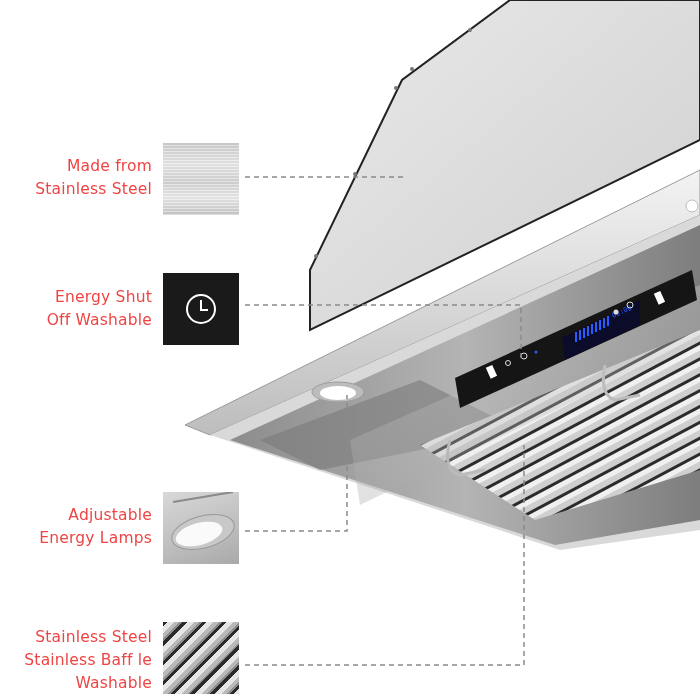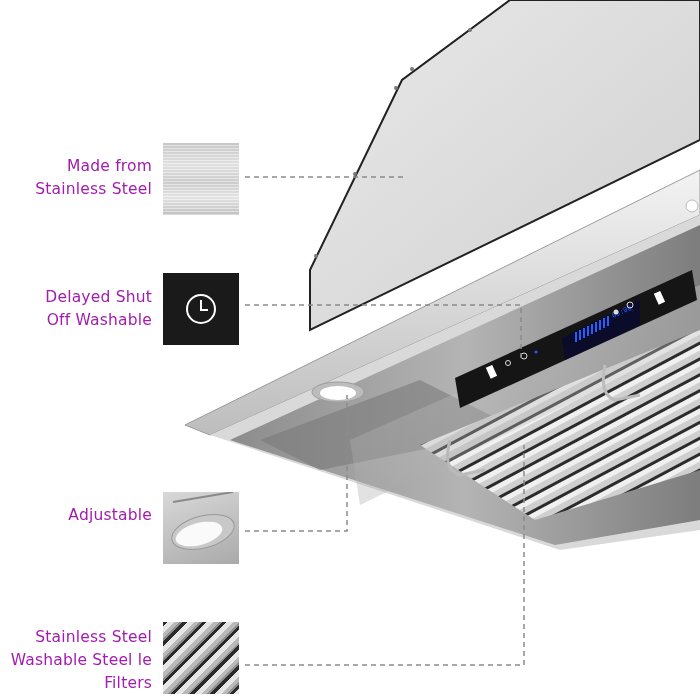--- a/index.html
+++ b/index.html
@@ -1,17 +1,17 @@
 <!DOCTYPE html>
 <html><head>
 <meta charset="utf-8">
 <style>
   html,body{margin:0;padding:0;background:#fff;}
   body{width:700px;height:700px;position:relative;overflow:hidden;font-family:"DejaVu Sans","Liberation Sans",sans-serif;}
-  .label{position:absolute;right:548px;text-align:right;color:#a21caf;font-size:15.5px;line-height:23px;letter-spacing:0.2px;white-space:nowrap;}
+  .label{position:absolute;right:548px;text-align:right;color:#ef4444;font-size:15.5px;line-height:23px;letter-spacing:0.2px;white-space:nowrap;}
   .thumb{position:absolute;left:163px;width:76px;height:72px;overflow:hidden;}
   .steel{background:linear-gradient(180deg,#cfcfcf 0%,#e9e9e9 30%,#d4d4d4 55%,#ececec 75%,#c9c9c9 100%);}
   .steel::after{content:"";position:absolute;inset:0;background:repeating-linear-gradient(0deg,rgba(255,255,255,.35) 0 1px,rgba(0,0,0,.04) 1px 3px);}
   .dark{background:#1a1a1a;display:flex;align-items:center;justify-content:center;}
   .lamp{background:linear-gradient(160deg,#d8d8d8,#bdbdbd 60%,#a9a9a9);}
   .baffle{background:repeating-linear-gradient(135deg,#2a2a2a 0 3px,#e6e6e6 3px 8px,#b9b9b9 8px 12px,#8d8d8d 12px 14px);}
   svg.overlay{position:absolute;left:0;top:0;}
 </style>
 </head>
 <body>
@@ -112,39 +112,40 @@
   </g>
 </svg>
 
 <div class="label" style="top:155px;">
   <div>Made from</div>
   <div>Stainless Steel</div>
 </div>
 <div class="thumb steel" style="top:143px;"></div>
 
 <div class="label" style="top:286px;">
-  <div>Delayed Shut</div>
+  <div>Energy Shut</div>
   <div>Off Washable</div>
 </div>
 <div class="thumb dark" style="top:273px;">
   <svg width="34" height="34" viewBox="0 0 34 34">
     <circle cx="17" cy="17" r="14" fill="none" stroke="#fff" stroke-width="2"></circle>
     <polyline points="17,8 17,18 24,18" fill="none" stroke="#fff" stroke-width="2"></polyline>
   </svg>
 </div>
 
 <div class="label" style="top:504px;margin-left:45px;">
   <div>Adjustable</div>
+  <div>Energy Lamps</div>
 </div>
 <div class="thumb lamp" style="top:492px;">
   <svg width="76" height="72" viewBox="0 0 76 72">
     <path d="M10,10 L70,0" stroke="#8a8a8a" stroke-width="2" fill="none"></path>
     <ellipse cx="40" cy="40" rx="32" ry="16" fill="#c8c8c8" stroke="#999" transform="rotate(-15 40 40)"></ellipse>
     <ellipse cx="36" cy="42" rx="24" ry="11" fill="#fafafa" transform="rotate(-15 36 42)"></ellipse>
   </svg>
 </div>
 
 <div class="label" style="top:626px;">
   <div>Stainless Steel</div>
-  <div>Washable Steel le</div>
-  <div>Filters</div>
+  <div>Stainless Baff le</div>
+  <div>Washable</div>
 </div>
 <div class="thumb baffle" style="top:622px;"></div>
 
 </body></html>

